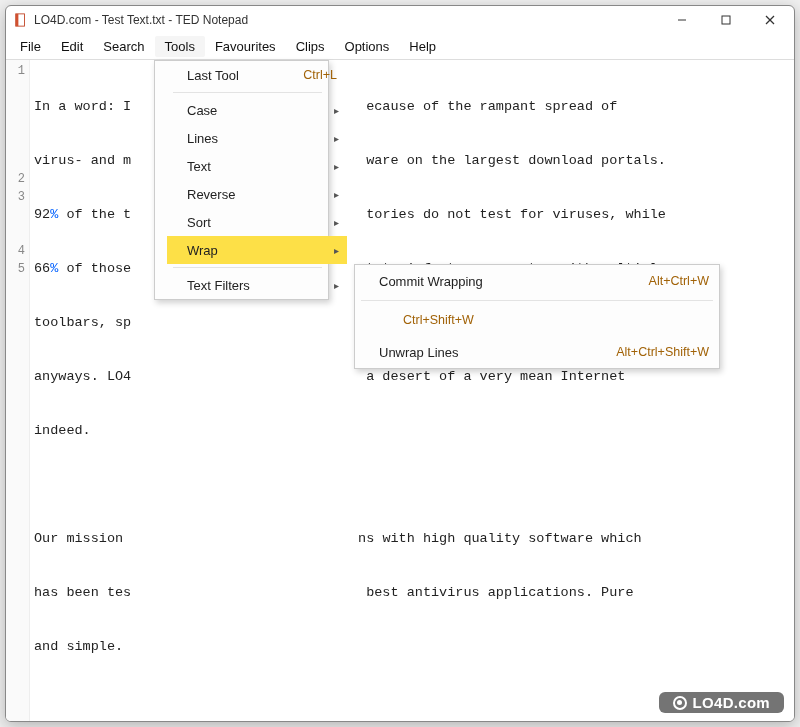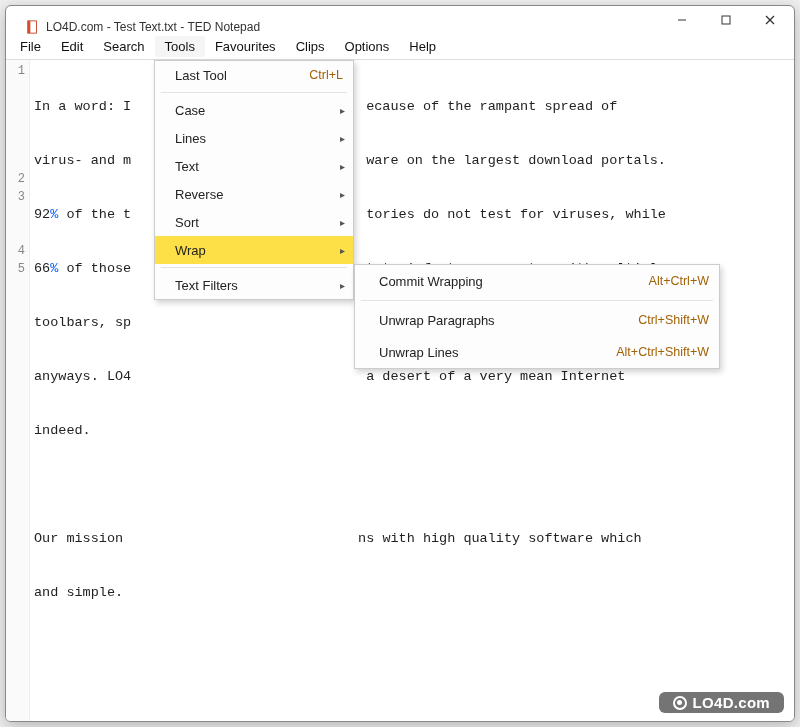--- a/index.html
+++ b/index.html
@@ -18,22 +18,22 @@
   border: 1px solid #888;
   border-radius: 6px;
   box-shadow: 0 4px 16px rgba(0,0,0,0.25);
   display: flex;
   flex-direction: column;
   overflow: hidden;
 }
 .titlebar {
   height: 30px;
   display: flex;
-  align-items: flex-end;
-  padding: 0 2px 0 20px;
+  align-items: center;
+  padding: 0 2px 0 8px;
   font-size: 12px;
   color: #333;
 }
 .titlebar .icon { width: 14px; height: 14px; margin-right: 6px; }
 .titlebar .title { flex: 1; }
 .win-controls { display: flex; }
 .win-btn {
   width: 44px; height: 28px;
   display: flex; align-items: center; justify-content: center;
   font-size: 13px; color: #333;
@@ -95,21 +95,21 @@
   padding: 5px 10px 5px 20px;
   min-width: 180px;
   position: relative;
   height: 28px;
 }
 .dropdown .ditem .label { flex: 1; }
 .dropdown .ditem .shortcut { color: #a16207; margin-left: 24px; font-size: 12.5px; }
 .dropdown .ditem .arrow { position: absolute; right: 8px; font-size: 10px; color: #555; }
 .dropdown .ditem.highlight { background: #fde047; }
 .dropdown .sep { height: 1px; background: #e3e3e3; margin: 3px 6px; }
-#tools-menu { left: 154px; top: 60px; width: 200px; }
+#tools-menu { left: 154px; top: 60px; width: 175px; padding-left: 12px; }
 #wrap-menu { left: 354px; top: 264px; width: 366px; }
 #wrap-menu .ditem { height: 32px; padding-left: 24px; }
 .watermark {
   position: absolute;
   right: 16px; bottom: 14px;
   background: rgba(70,70,70,0.75);
   color: #fff;
   padding: 2px 14px;
   border-radius: 6px;
   font-size: 15px;
@@ -191,20 +191,21 @@
     <div class="text-content">
       <div class="text-line"><span>In a word: I</span><span style="visibility:hidden">xxxxxxxxxxxxxxxxxxxxxxxxxxxxx</span><span>ecause of the rampant spread of</span></div>
       <div class="text-line"><span>virus- and m</span><span style="visibility:hidden">xxxxxxxxxxxxxxxxxxxxxxxxxxxxx</span><span>ware on the largest download portals.</span></div>
       <div class="text-line"><span>92</span><span class="pct">%</span><span> of the t</span><span style="visibility:hidden">xxxxxxxxxxxxxxxxxxxxxxxxxxxxx</span><span>tories do not test for viruses, while</span></div>
       <div class="text-line"><span>66</span><span class="pct">%</span><span> of those</span><span style="visibility:hidden">xxxxxxxxxxxxxxxxxxxxxxxxxxxxx</span><span>t to infect your system with multiple</span></div>
       <div class="text-line"><span>toolbars, sp</span><span style="visibility:hidden">xxxxxxxxxxxxxxxxxxxxxxxxxxxxx</span><span>nd other ghastly 'enhancements'</span></div>
       <div class="text-line"><span>anyways. LO4</span><span style="visibility:hidden">xxxxxxxxxxxxxxxxxxxxxxxxxxxxx</span><span>a desert of a very mean Internet</span></div>
       <div class="text-line"><span>indeed.</span></div>
       <div class="text-line"><span></span></div>
       <div class="text-line"><span>Our mission</span><span style="visibility:hidden">xxxxxxxxxxxxxxxxxxxxxxxxxxxxx</span><span>ns with high quality software which</span></div>
+      <div class="text-line"><span>has been tes</span><span style="visibility:hidden">xxxxxxxxxxxxxxxxxxxxxxxxxxxxx</span><span>best antivirus applications. Pure</span></div>
       <div class="text-line"><span>and simple.</span></div>
       <div class="text-line"><span></span></div>
       
       
       
       
       
     </div>
   </div>
 
@@ -247,21 +248,20 @@
     </div>
 </div>
 
 <div id="wrap-menu" class="dropdown">
   <div class="ditem">
     <span class="label">Commit Wrapping</span>
     <span class="shortcut">Alt+Ctrl+W</span>
   </div>
   <div class="sep"></div>
   <div class="ditem">
-    <span class="label">Unwrap Paragraphs</span>
     <span class="shortcut">Ctrl+Shift+W</span>
   </div>
   <div class="ditem">
     <span class="label">Unwrap Lines</span>
     <span class="shortcut">Alt+Ctrl+Shift+W</span>
   </div>
 </div>
 
 <div class="watermark">
   <span class="dot"></span>

